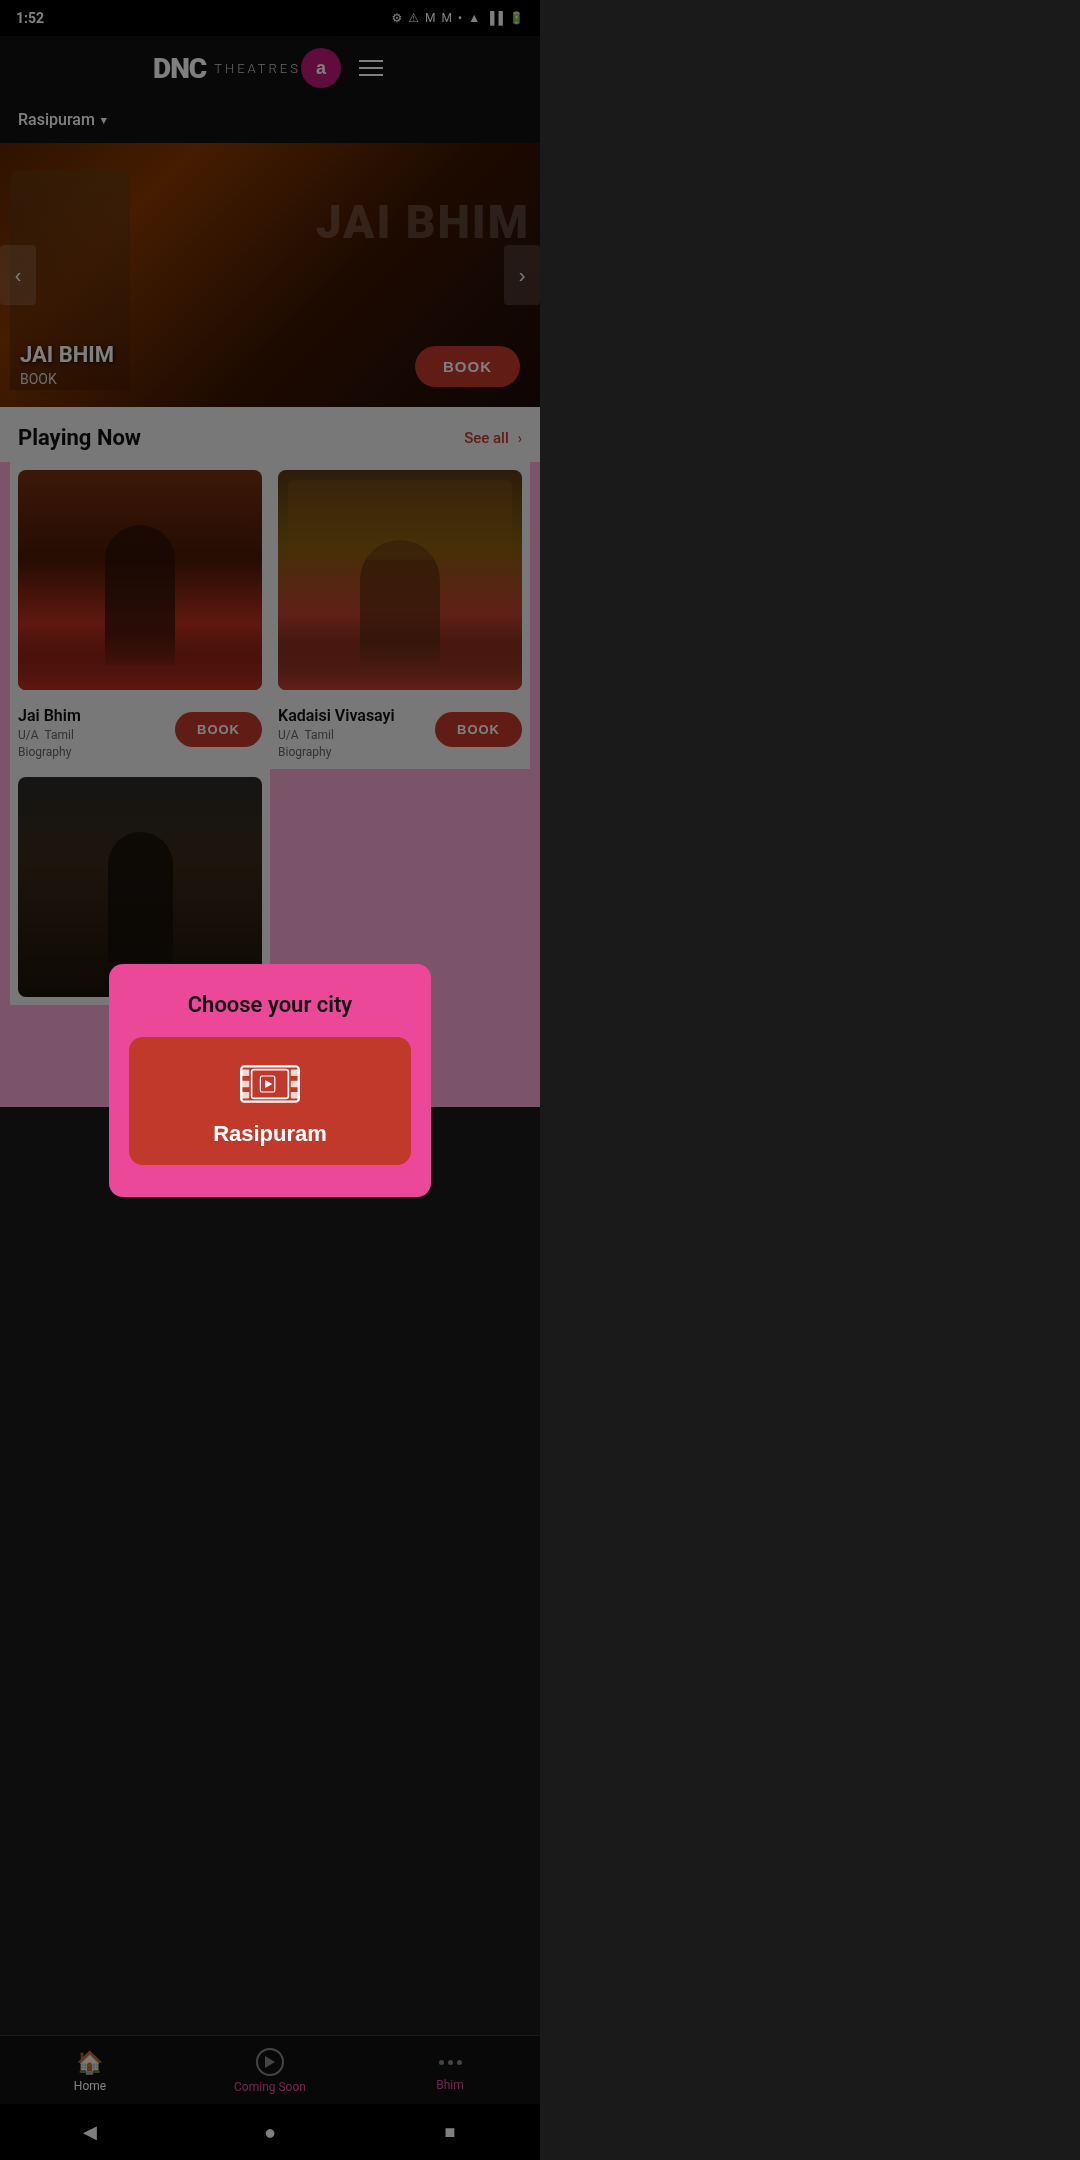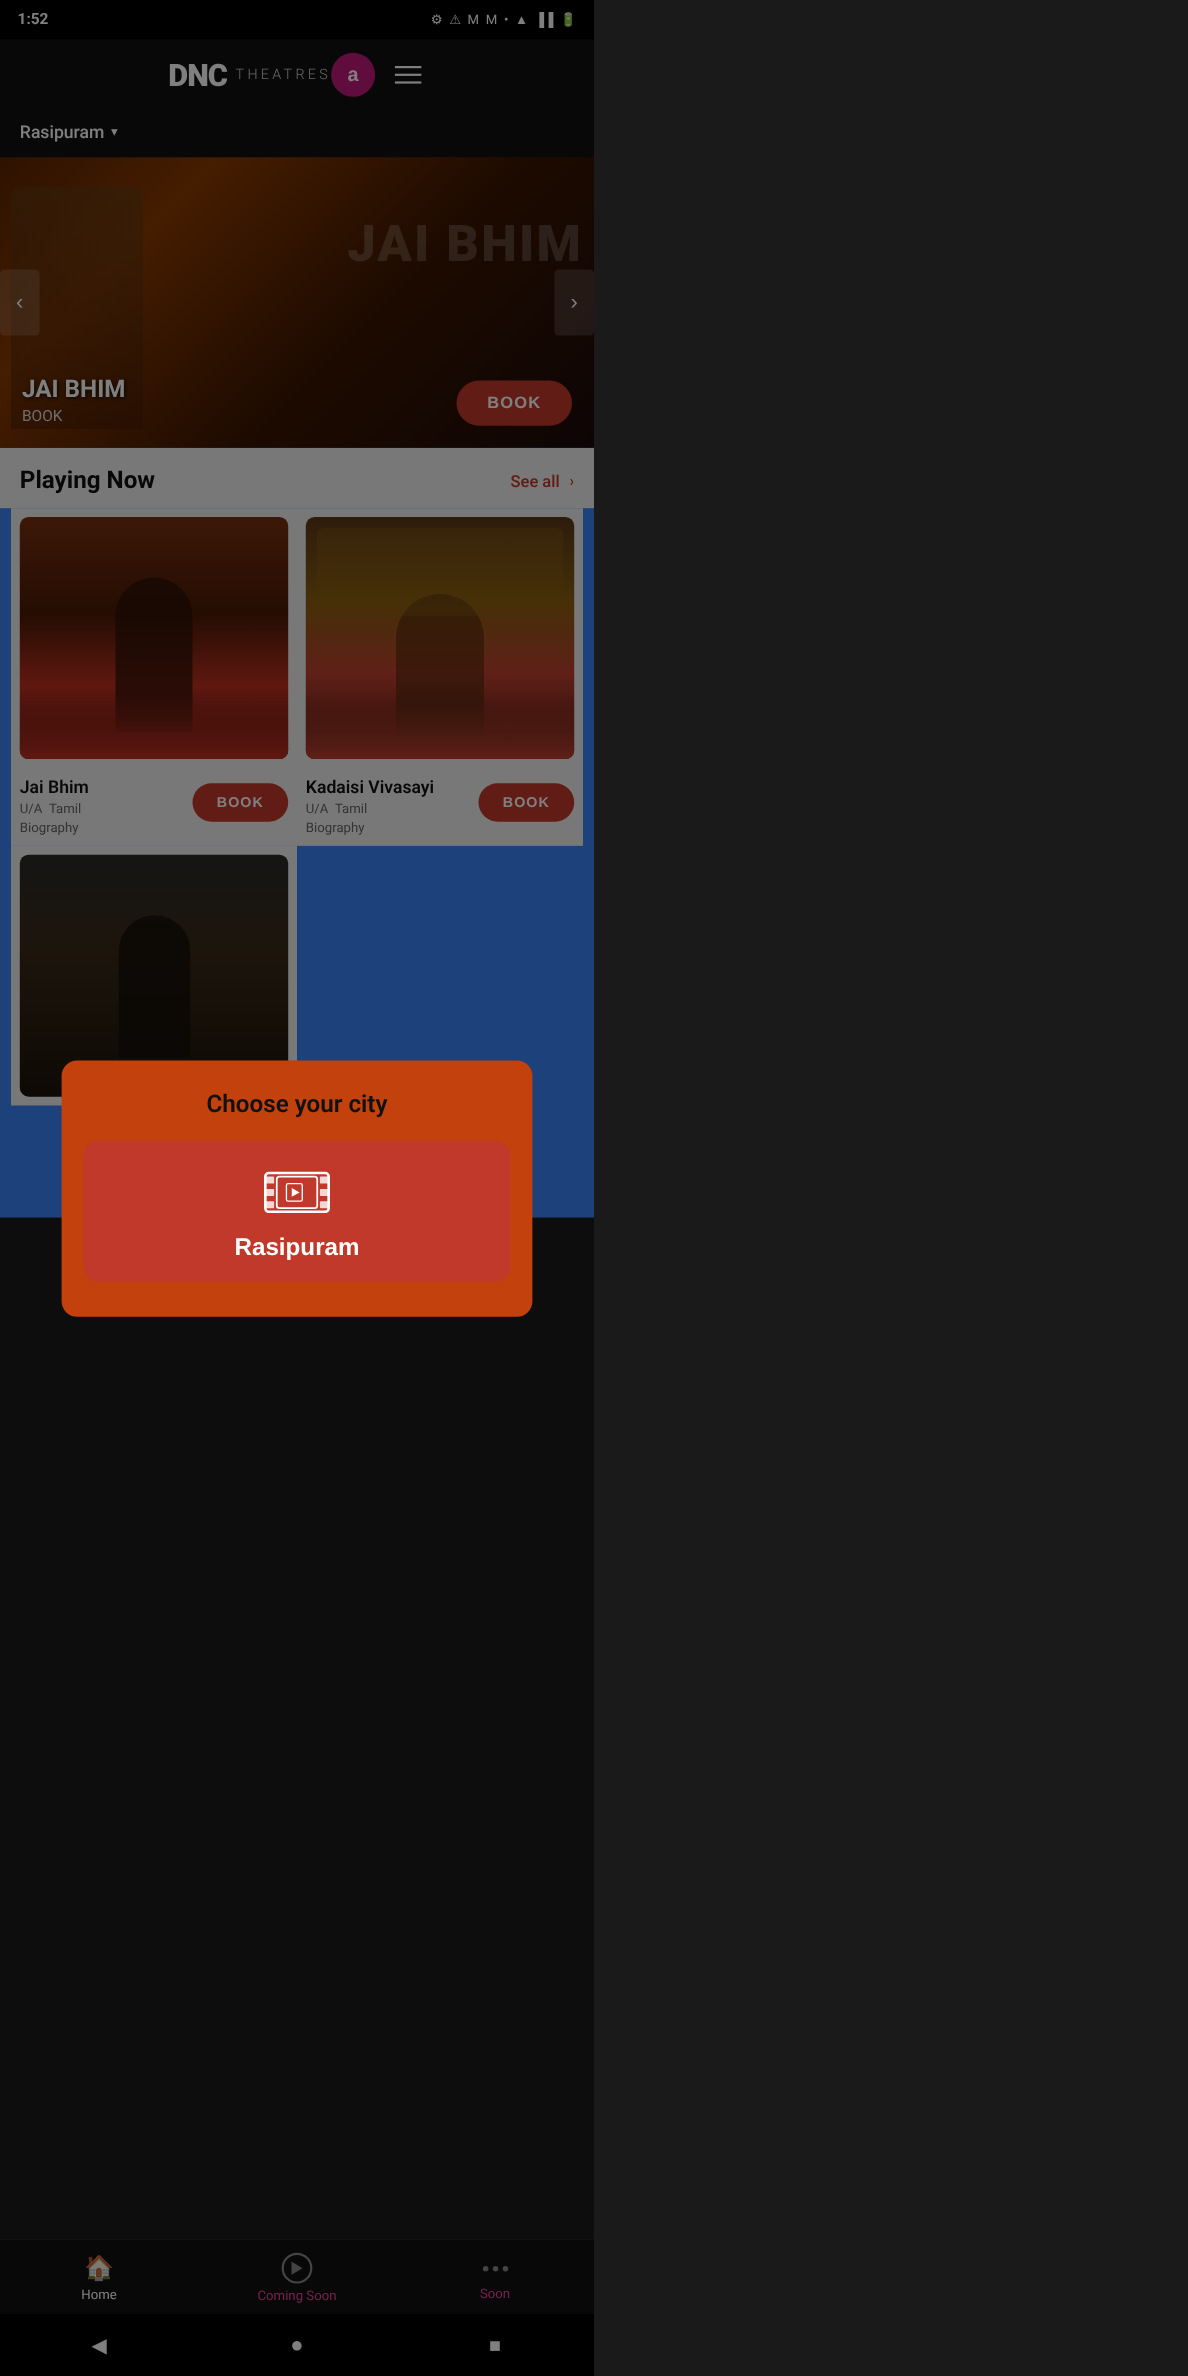--- a/index.html
+++ b/index.html
@@ -131,21 +131,21 @@
       transform: translateY(-50%);
       color: rgba(255,255,255,0.15);
       font-size: 52px;
       font-weight: 900;
       letter-spacing: 2px;
       pointer-events: none;
     }
 
     
     .main-content {
-      background: #3b82f6;
+      background: #f9a8d4;
       min-height: 700px;
       padding-bottom: 80px;
     }
 
     
     .section-header {
       display: flex;
       justify-content: space-between;
       align-items: center;
       padding: 18px 18px 12px;
@@ -257,24 +257,24 @@
     
     .modal-overlay {
       position: fixed;
       top: 0; left: 0; right: 0; bottom: 0;
       width: 540px;
       background: rgba(0,0,0,0.5);
       display: flex; align-items: center; justify-content: center;
       z-index: 100;
     }
     .modal-card {
-      background: #c2410c;
+      background: #ec4899;
       border-radius: 14px;
       padding: 28px 20px 32px;
-      width: 428px;
+      width: 322px;
       display: flex; flex-direction: column; align-items: center;
       gap: 20px;
     }
     .modal-title {
       font-size: 22px; font-weight: 600; color: #111;
       text-align: center;
     }
     .city-btn {
       background: #c0392b;
       color: #fff;
@@ -451,21 +451,21 @@
       </svg>
     </span>
     <span>Coming Soon</span>
   </div>
   <div class="nav-item">
     <span class="nav-icon" style="display:flex;align-items:center;justify-content:center;gap:4px;height:24px;">
       <span style="width:5px;height:5px;background:#888;border-radius:50%;display:inline-block;"></span>
       <span style="width:5px;height:5px;background:#888;border-radius:50%;display:inline-block;"></span>
       <span style="width:5px;height:5px;background:#888;border-radius:50%;display:inline-block;"></span>
     </span>
-    <span>Soon</span>
+    <span>Bhim</span>
   </div>
 </div>
 
 <div class="system-nav">
   <button class="sys-btn sys-back">
     <span>◀</span>
   </button>
   <button class="sys-btn sys-home">
     <span>●</span>
   </button>

